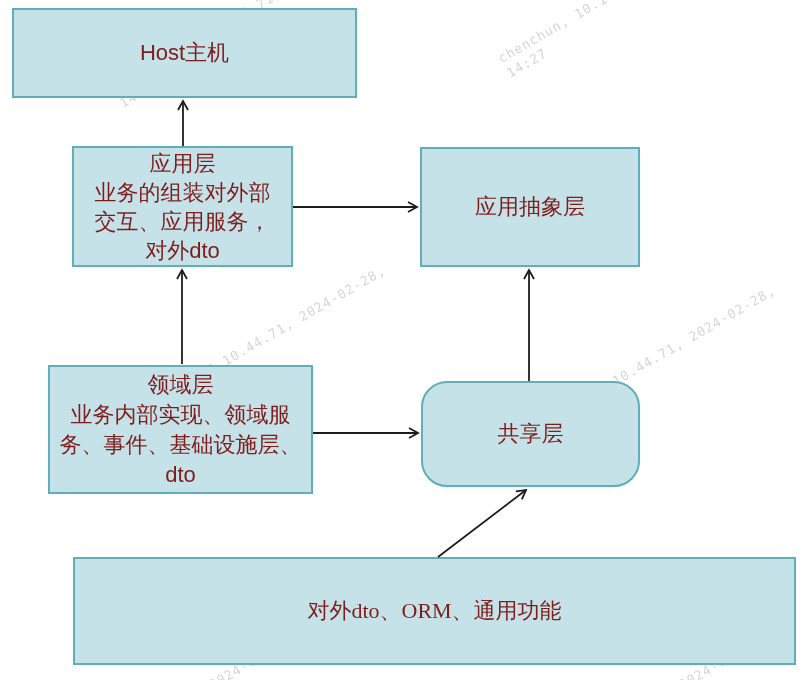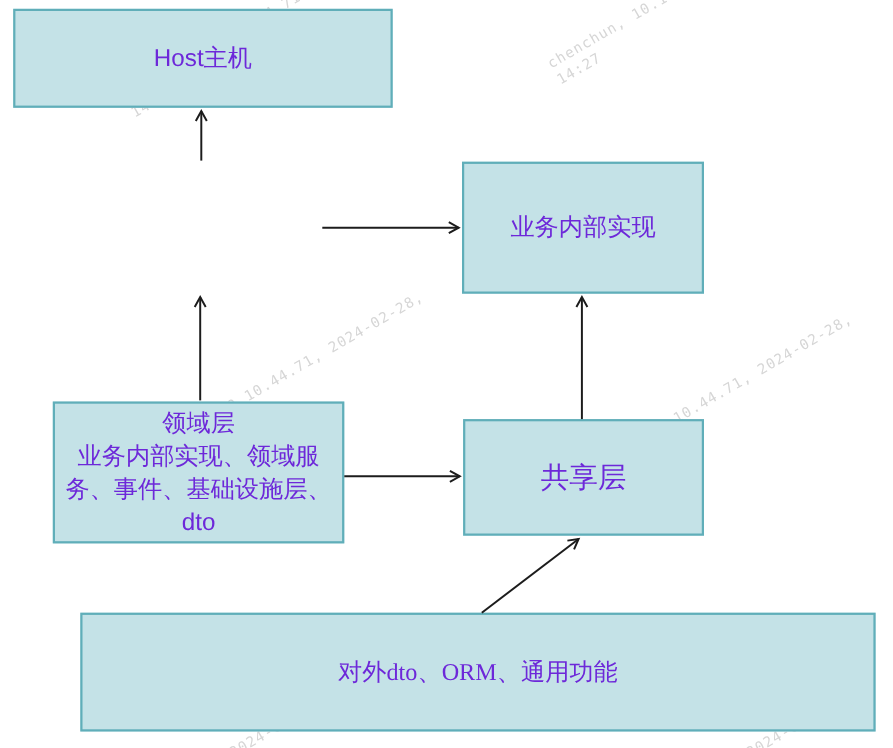--- a/index.html
+++ b/index.html
@@ -13,31 +13,31 @@
   }
   .node {
     position: absolute;
     box-sizing: border-box;
     background: #c4e2e7;
     border: 2px solid #60aeb9;
     display: flex;
     align-items: center;
     justify-content: center;
     text-align: center;
-    color: #6d28d9;
+    color: #7f1d1d;
     white-space: pre-line;
   }
   .sans  { font-family: "Liberation Sans", sans-serif; }
   .serif { font-family: "Liberation Serif", serif; }
 
   #node-host     { left: 12px;  top: 8px;   width: 345px; height: 90px;  font-size: 22px; }
   #node-app      { left: 72px;  top: 146px; width: 221px; height: 121px; font-size: 22px; line-height: 29px; }
   #node-appabs   { left: 420px; top: 147px; width: 220px; height: 120px; font-size: 22px; }
   #node-domain   { left: 48px;  top: 365px; width: 265px; height: 129px; font-size: 22px; line-height: 30px; }
-  #node-shared   { left: 421px; top: 381px; width: 219px; height: 106px; font-size: 26px; }
+  #node-shared   { left: 421px; top: 381px; width: 219px; height: 106px; font-size: 22px; border-radius: 26px; }
   #node-infra    { left: 73px;  top: 557px; width: 723px; height: 108px; font-size: 22px; }
 
   #arrows {
     position: absolute;
     left: 0; top: 0;
     pointer-events: none;
   }
 
   .wm {
     position: absolute;
@@ -84,22 +84,26 @@
     <div>chenchun, 10.10.44.71, 2024-02-28,</div>
     <div>14:27</div>
   </div>
   <div class="wm" id="wm6">
     <div>chenchun, 10.10.44.71, 2024-02-28,</div>
     <div>14:27</div>
   </div>
 
   <div class="node sans" id="node-host">Host主机</div>
 
+  <div class="node sans" id="node-app">应用层
+业务的组装对外部
+交互、应用服务，
+对外dto</div>
 
-  <div class="node serif" id="node-appabs">业务内部实现</div>
+  <div class="node serif" id="node-appabs">应用抽象层</div>
 
   <div class="node sans" id="node-domain">领域层
 业务内部实现、领域服
 务、事件、基础设施层、
 dto</div>
 
   <div class="node serif" id="node-shared">共享层</div>
 
   <div class="node serif" id="node-infra">对外dto、ORM、通用功能</div>
 

